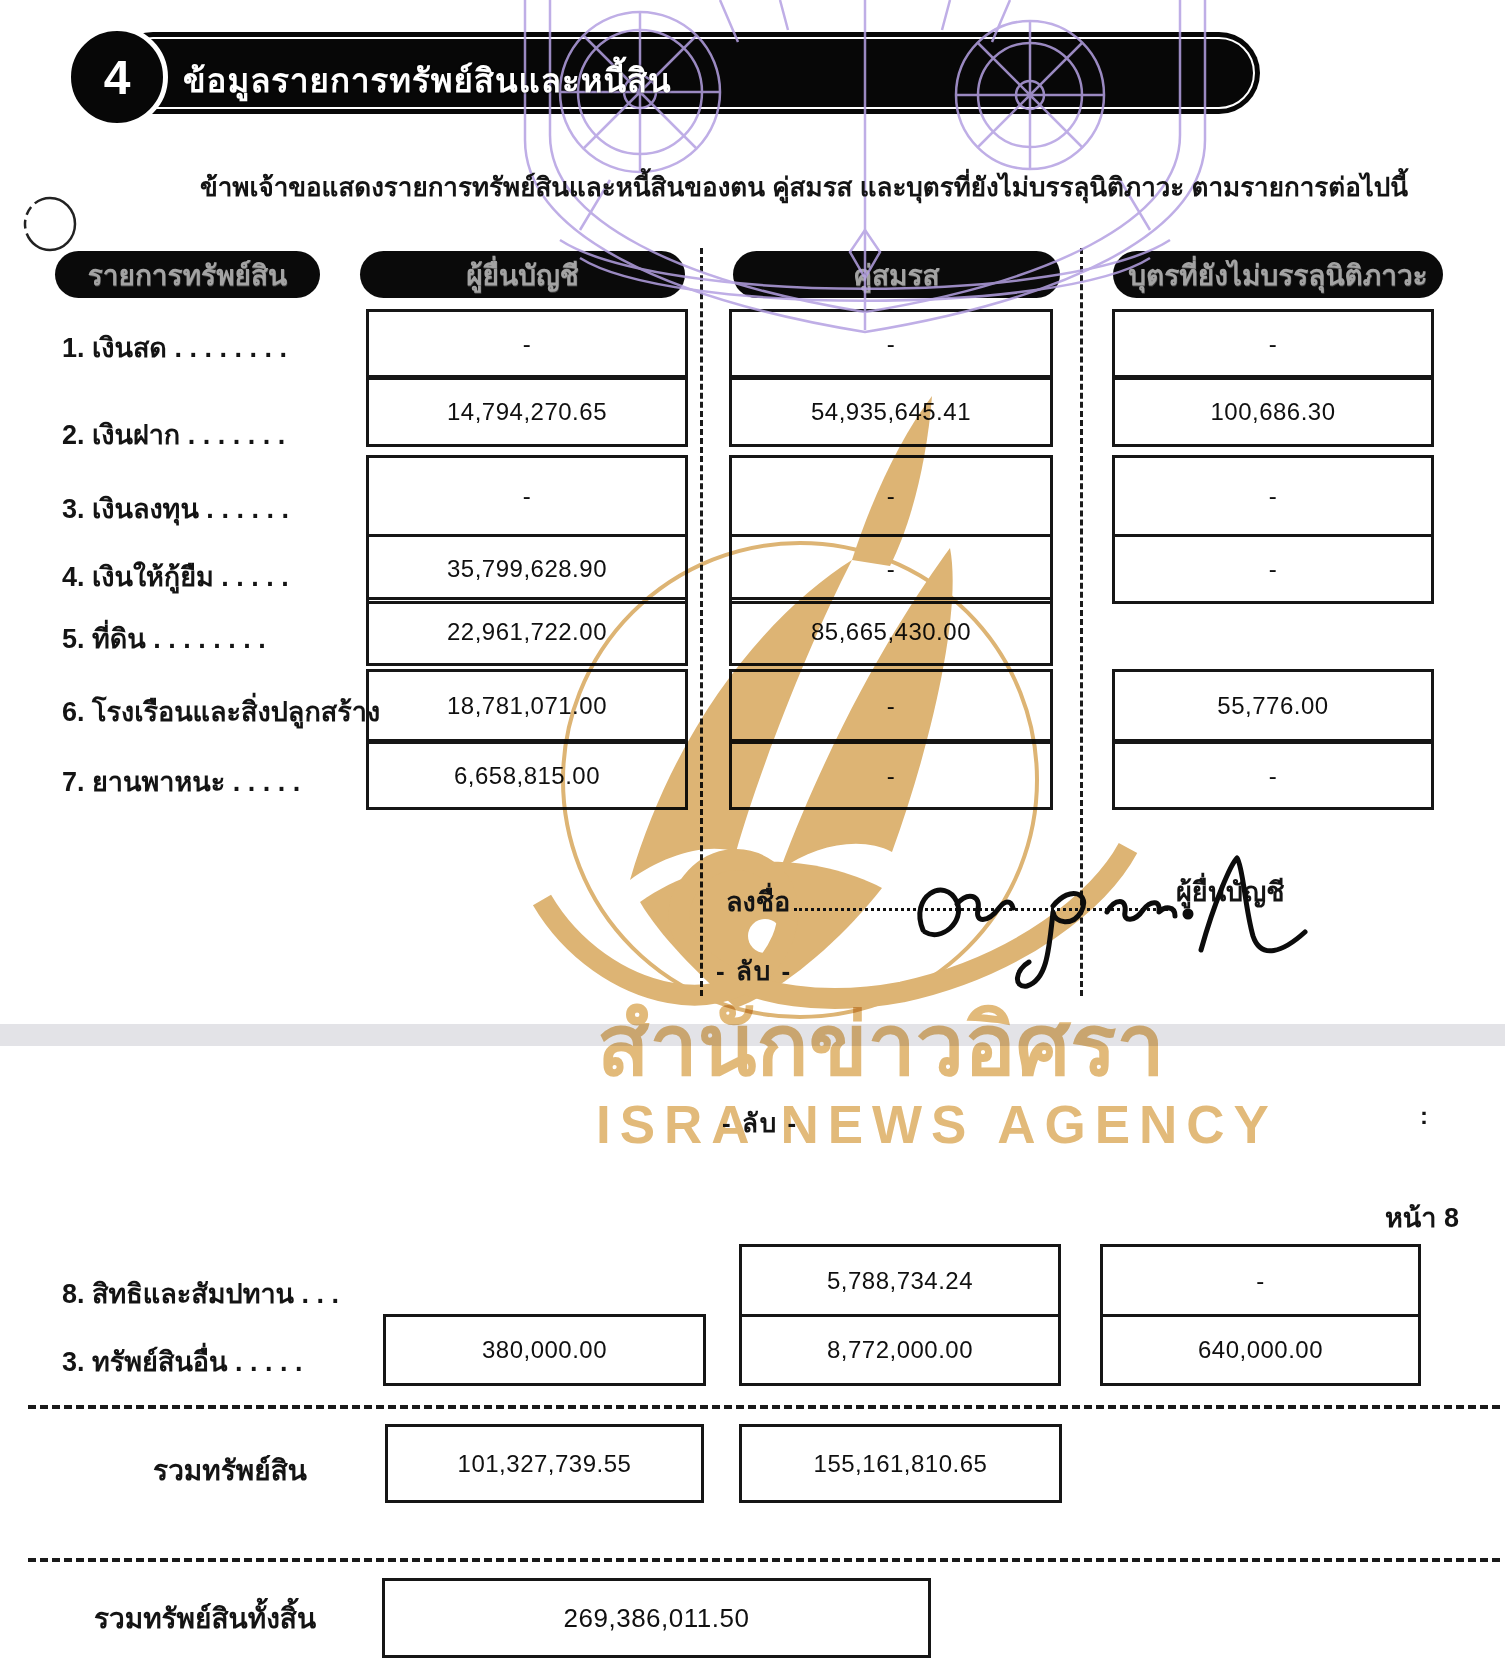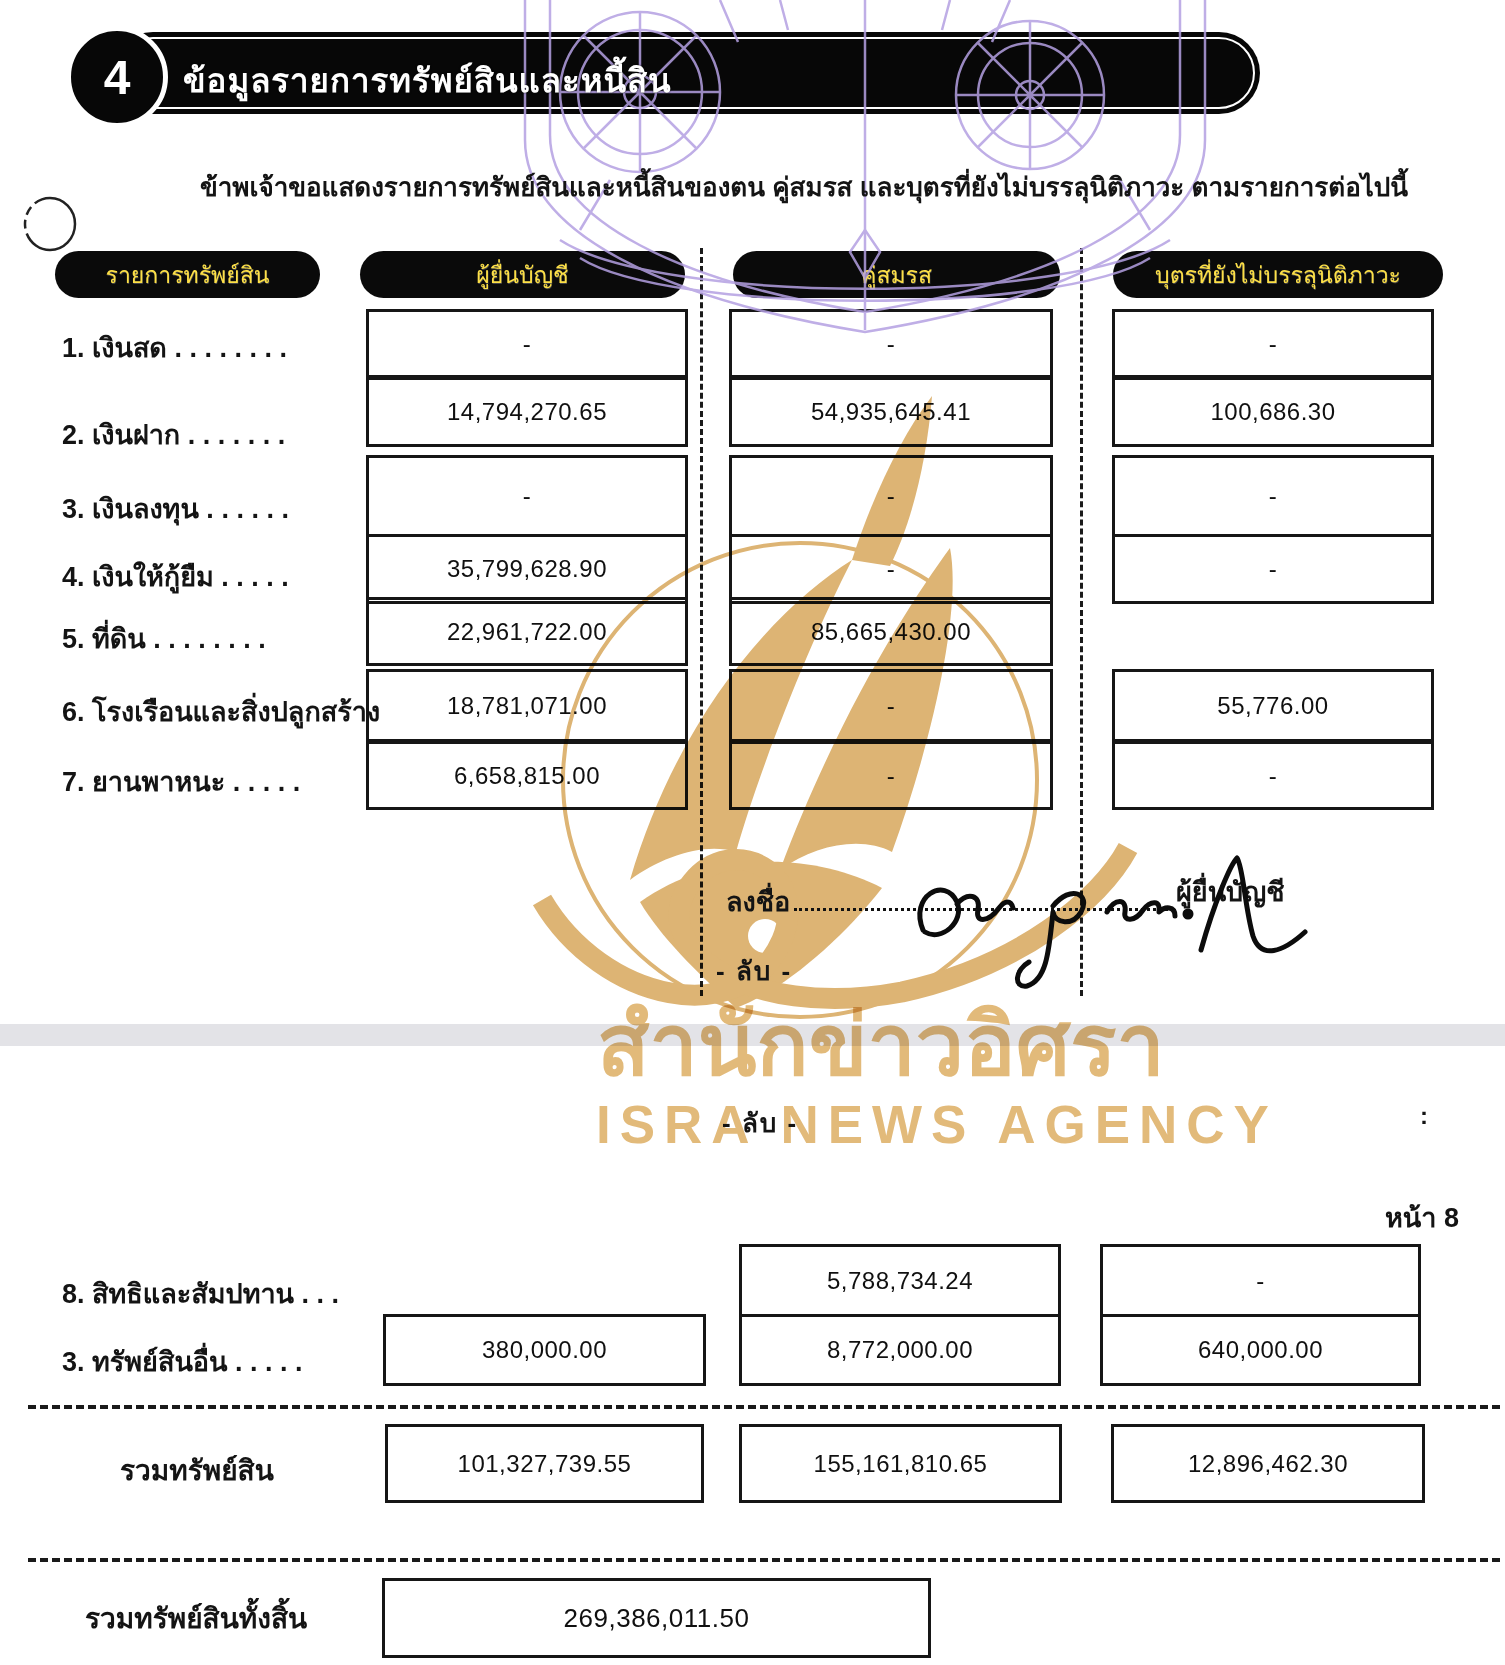--- a/index.html
+++ b/index.html
@@ -8,30 +8,30 @@
   .abs{position:absolute;}
   
   #bar{background:#070707;border-radius:44px;z-index:1;}
   #bar .inner{position:absolute;left:5px;top:5px;right:5px;bottom:5px;border:2px solid #fff;border-radius:40px;}
   #num-badge{background:#070707;border:5px solid #fff;border-radius:50%;z-index:3;
              display:flex;align-items:center;justify-content:center;color:#fff;font-size:48px;font-weight:bold;}
   #bar-title{z-index:3;color:#fff;font-size:33px;font-weight:bold;letter-spacing:1px;text-shadow:0 0 2px #000;}
   #intro{z-index:3;font-size:26px;font-weight:bold;white-space:nowrap;}
   
   .pill{background:#0a0a0a;border-radius:24px;z-index:1;display:flex;align-items:center;justify-content:center;}
-  .pill span{color:#fde047;font-size:23px;font-weight:normal;z-index:3;text-shadow:0.5px 0.5px 0 #444;}
+  .pill span{color:#a3a3a3;font-size:28px;font-weight:bold;z-index:3;text-shadow:0.5px 0.5px 0 #444;}
   
   .vdash{border-left:3px dashed #1a1a1a;width:0;z-index:1;}
   .hdash{border-top:4px dashed #1a1a1a;height:0;z-index:1;}
   
   .lbl{font-size:27px;font-weight:bold;white-space:nowrap;z-index:3;}
   .note{font-size:23px;font-weight:bold;white-space:nowrap;z-index:3;}
   .box{border:3px solid #161616;background:transparent;display:flex;align-items:center;justify-content:center;z-index:1;}
   .box span{font-size:24px;color:#101010;letter-spacing:0.5px;z-index:3;}
-  .sum-lbl{font-size:28px;font-weight:bold;text-align:left;white-space:nowrap;z-index:3;}
+  .sum-lbl{font-size:28px;font-weight:bold;text-align:center;white-space:nowrap;z-index:3;}
   
   #sign-label,#signer-label{font-size:27px;font-weight:bold;z-index:5;}
   #sign-dots{border-bottom:3.5px dotted #111;z-index:5;}
   .secret{font-size:26px;font-weight:bold;letter-spacing:2px;z-index:6;}
   #signature-svg{z-index:6;}
   
   #grayband{background:#e3e3e7;z-index:0;}
   .goldtxt{color:#e2ba7a;font-weight:bold;z-index:4;mix-blend-mode:multiply;white-space:nowrap;}
   #wm-thai{font-size:86px;}
   #wm-eng{font-size:53px;letter-spacing:9px;}
@@ -231,23 +231,20 @@
 
   <div class="hdash abs" style="left:28px;top:1405px;width:1472px"></div>
 
   <div class="sum-lbl abs" style="left:120px;top:1448px;width:220px">รวมทรัพย์สิน</div>
   <div class="box abs" style="left:385px;top:1424px;width:313px;height:73px">
       <span>101,327,739.55</span>
     </div>
   <div class="box abs" style="left:739px;top:1424px;width:317px;height:73px">
       <span>155,161,810.65</span>
     </div>
-  <div class="box abs" style="left:1111px;top:1424px;width:308px;height:73px">
-      <span>12,896,462.30</span>
-    </div>
 
   <div class="hdash abs" style="left:28px;top:1558px;width:1472px"></div>
 
   <div class="sum-lbl abs" style="left:85px;top:1596px;width:240px">รวมทรัพย์สินทั้งสิ้น</div>
   <div class="box abs" style="left:382px;top:1578px;width:543px;height:74px">
       <span style="font-size:26px">269,386,011.50</span>
     </div>
 
 </div>
 

